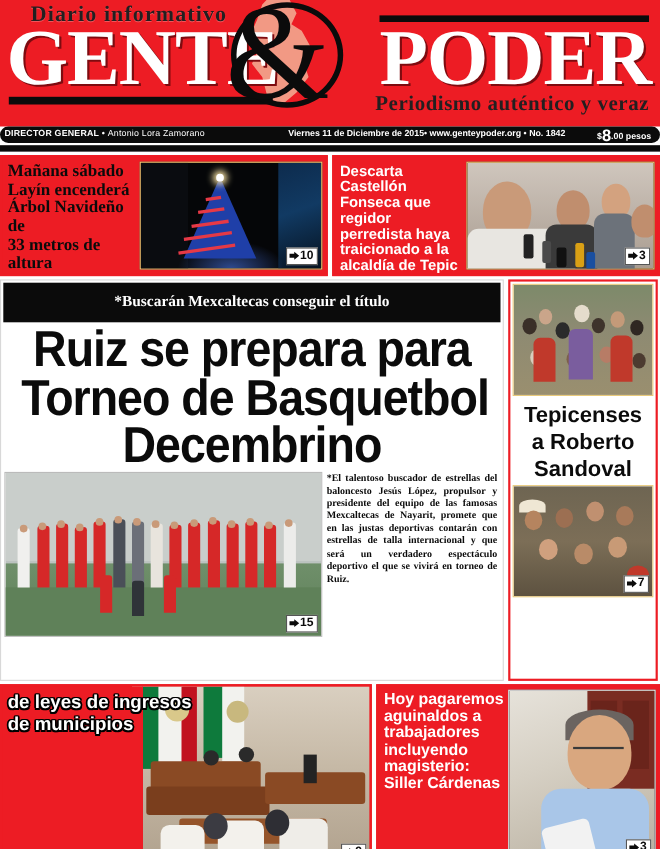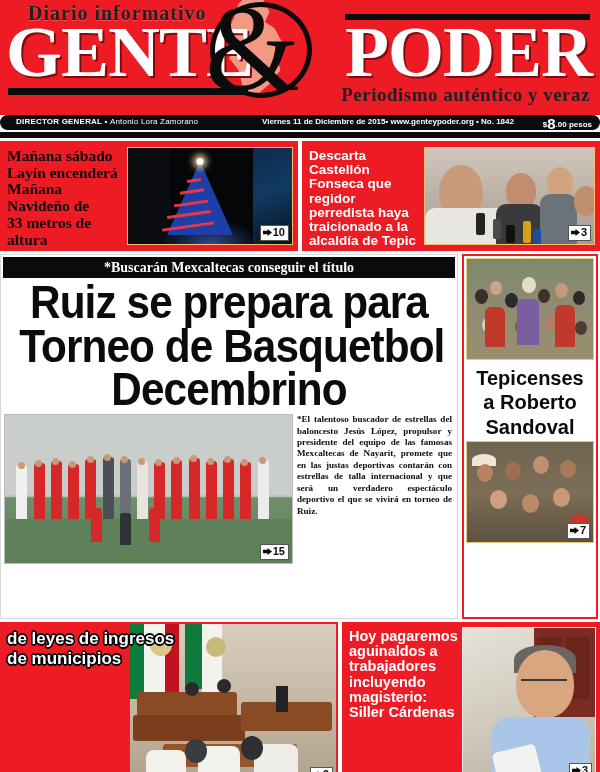--- a/index.html
+++ b/index.html
@@ -55,21 +55,21 @@
     z-index:5;
   }
 
   
   .infobar{
     position:relative;width:600px;height:15px;background:#0b0b0b;
     border-radius:8px/8px;
     color:#ffffff;
   }
   .infobar .dg{
-    position:absolute;left:16px;top:2px;
+    position:absolute;left:4px;top:2px;
     font-family:"Liberation Sans",sans-serif;
     font-size:8px;font-weight:bold;letter-spacing:.2px;white-space:nowrap;
   }
   .infobar .dname{font-weight:normal;}
   .infobar .dateline{
     position:absolute;left:262px;top:2px;
     font-family:"Liberation Sans",sans-serif;
     font-size:8px;font-weight:bold;white-space:nowrap;
   }
   .infobar .price{
@@ -137,21 +137,21 @@
   
   .press{position:absolute;inset:0;background:linear-gradient(180deg,#cfc6bd 0%,#a99c90 100%);}
   .head{position:absolute;border-radius:50% 50% 45% 45%;background:#c99a79;}
   .body-sh{position:absolute;border-radius:10px 10px 0 0;}
   .mic{position:absolute;background:#222;border-radius:2px;}
 
   
   .mainrow{height:365px;}
   .main-left{width:458px;height:365px;position:relative;background:#fff;border:1px solid #d8d8d8;box-sizing:border-box;}
   .sub-banner{
-    margin:2px 2px 0 2px;height:21px;background:#0b0b0b;color:#fff;
+    margin:2px 2px 0 2px;height:36px;background:#0b0b0b;color:#fff;
     display:flex;align-items:center;justify-content:center;
     font-family:"Liberation Serif",serif;font-weight:bold;font-size:14px;
   }
   .main-hl{
     text-align:center;font-family:"Liberation Sans",sans-serif;
     font-weight:bold;color:#0b0b0b;
     font-size:46px;line-height:0.95;letter-spacing:-1px;
     transform:scaleX(.92);transform-origin:center top;
     margin-top:3px;
   }
@@ -244,21 +244,21 @@
   <div class="blackbar"></div>
   <div class="gap"></div>
 
   <div class="row toprow">
 
     <div class="box top-left">
       <div class="txt">
         <div class="hl-serif">
           <div>Mañana sábado</div>
           <div>Layín encenderá</div>
-          <div>Mañana Navideño de</div>
+          <div>Árbol Navideño de</div>
           <div>33 metros de altura</div>
         </div>
       </div>
       <div class="photo">
         <div class="tree-bg"></div>
         <div class="tree-panelL"></div>
         <div class="tree-panelR"></div>
         <div class="tree-glow"></div>
         <div class="tree-cone"></div>
         <div class="tree-band" style="left:36%;top:32%;width:14px;"></div>

